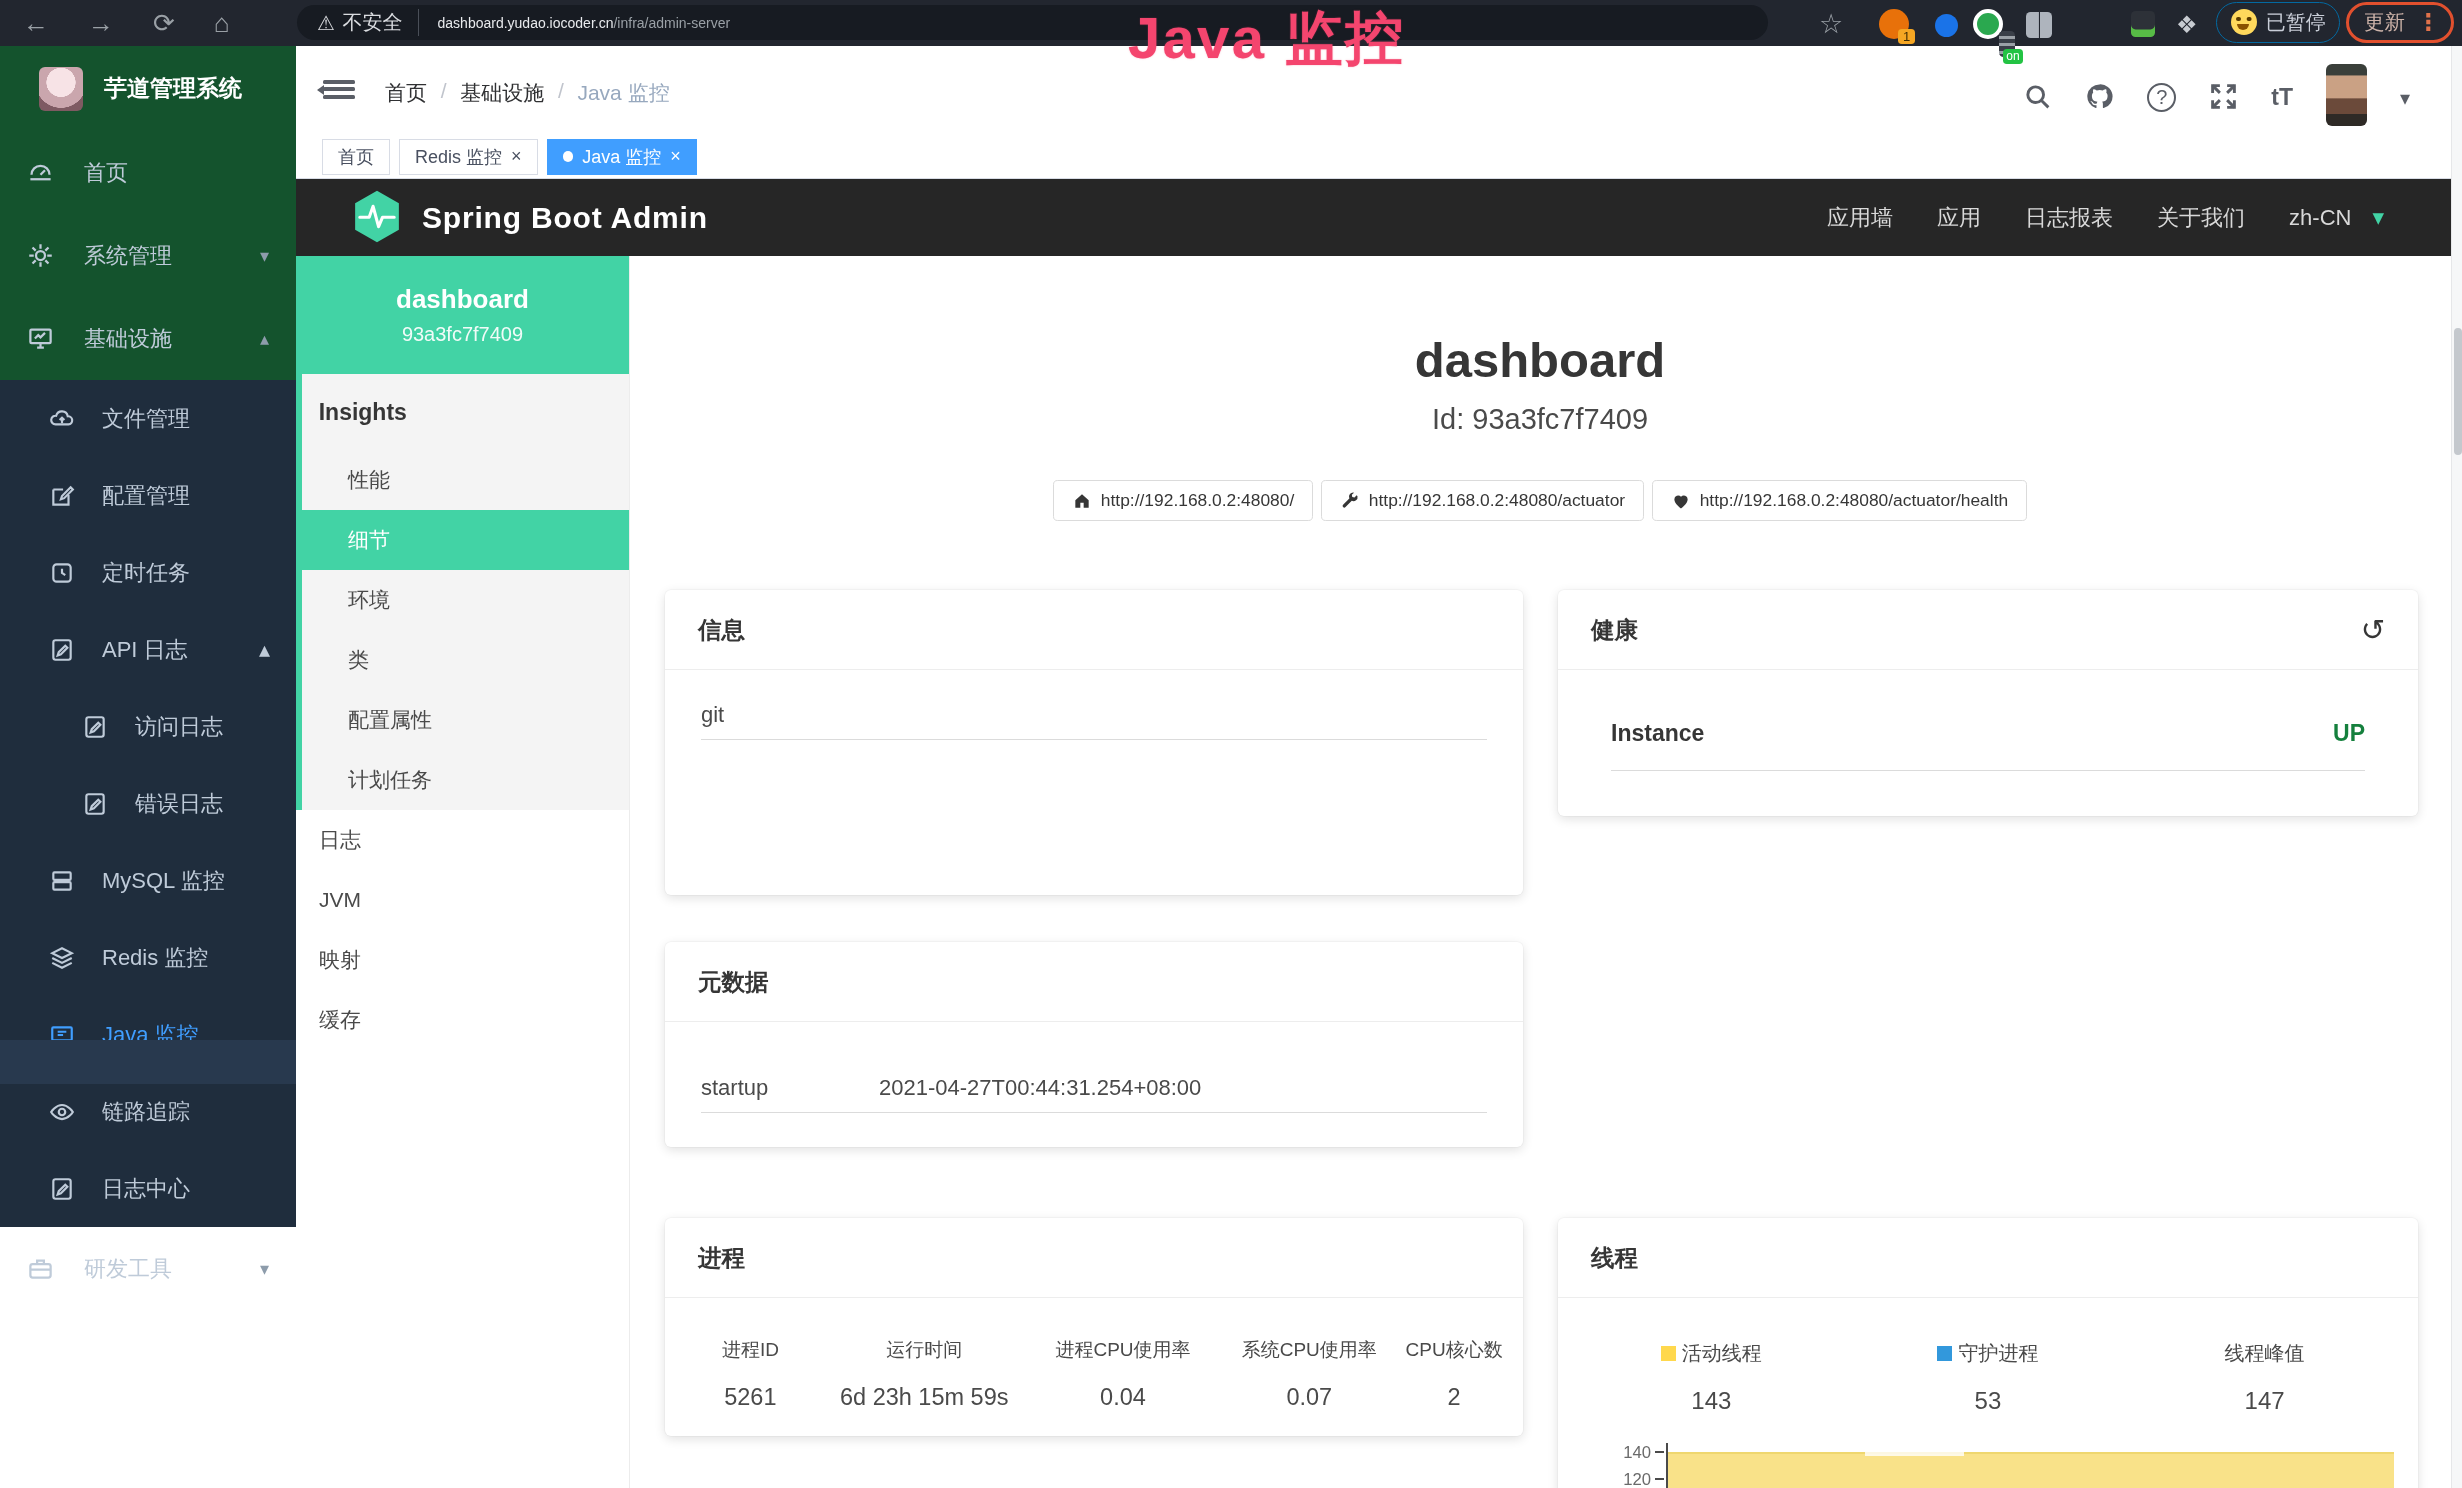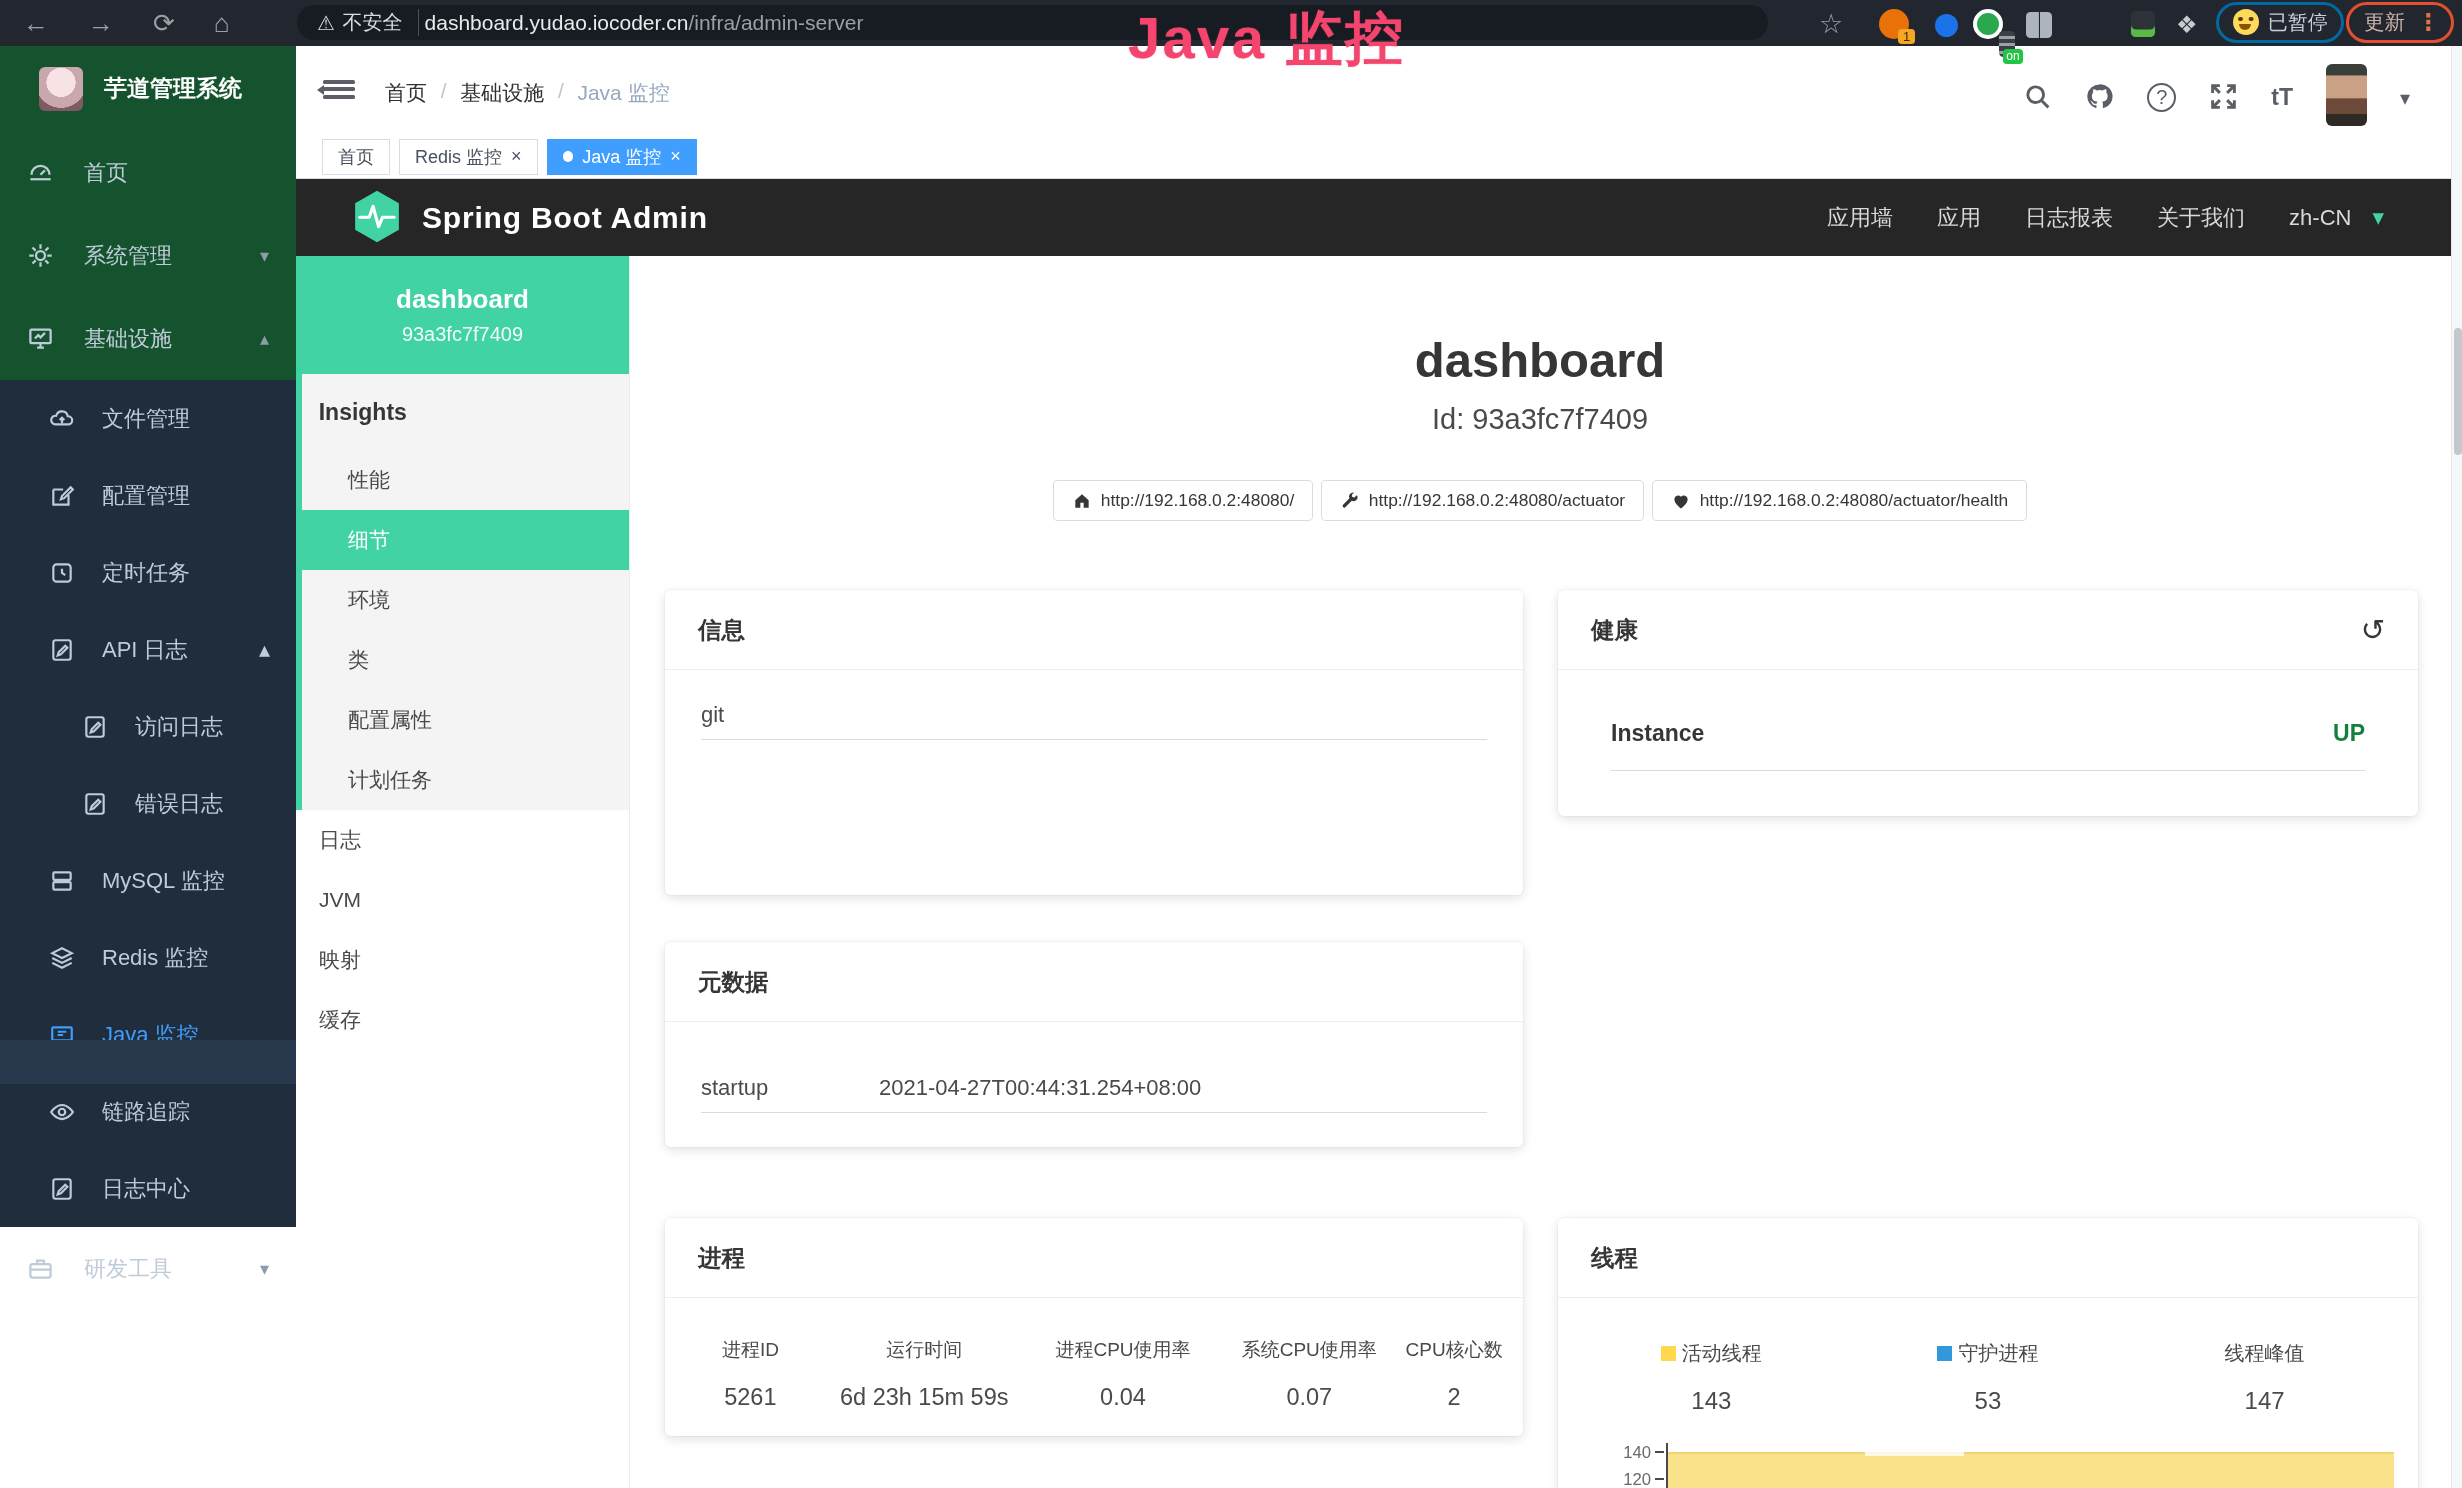--- a/index.html
+++ b/index.html
@@ -9,30 +9,30 @@
     background:#ffffff; font-family:"Liberation Sans","DejaVu Sans",sans-serif;
   }
   
   .chrome { position:absolute; left:0; top:0; width:2462px; height:46px; background:#22262f; display:flex; align-items:center; z-index:30; }
   .chrome .navs { display:flex; align-items:center; gap:39px; margin-left:23px; color:#9aa0a6; font-size:26px; }
   .ic-back::before{content:"\2190";} .ic-fwd::before{content:"\2192";}
   .ic-reload::before{content:"\27F3";} .ic-home::before{content:"\2302";}
   .omnibox { position:absolute; left:297px; top:5.3px; width:1471px; height:35px; background:#171b22; border-radius:18px; display:flex; align-items:center; padding:0 20px; }
   .warn-ic::before{content:"\26A0"; color:#dadce0; font-size:20px; margin-right:7.6px;}
   .sec-label { color:#dadce0; font-size:20px; padding-right:15px; border-right:1.5px solid #4a4f58; }
-  .url { margin-left:6px; font-size:21px; color:#e8eaed; white-space:nowrap; }
+  .url { margin-left:19px; font-size:14px; color:#e8eaed; white-space:nowrap; }
   .url .path { color:#9aa0a6; }
   .star::before{content:"\2606"; color:#9aa0a6; font-size:27px;}
   .star{ position:absolute; left:1819px; top:7.6px; }
   .ext { position:absolute; top:9px; width:30px; height:30px; border-radius:50%; }
   .ext-badge { position:absolute; right:-6px; bottom:-4.6px; background:#f5a623; color:#402c00; font-size:13px; line-height:15px; min-width:16.7px; text-align:center; border-radius:3.8px; padding:0 1.5px; }
   .ext-on { position:absolute; right:-7.6px; bottom:-7.6px; background:#23c343; color:#fff; font-size:12px; line-height:15px; padding:0 3px; border-radius:3.8px; }
   .puzzle { position:absolute; left:2176px; top:10.6px; width:27px; height:27px; color:#c7cbd1; font-size:24px; }
   .puzzle::before{ content:"\2756"; }
-  .paused-pill { position:absolute; left:2216px; top:1.5px; height:41px; padding:0 13.7px; border:3px solid #0369a1; border-radius:23px; display:flex; align-items:center; gap:9px; }
+  .paused-pill { position:absolute; left:2216px; top:1.5px; height:41px; padding:0 13.7px; border:1px solid #0369a1; border-radius:23px; display:flex; align-items:center; gap:9px; }
   .face { width:26px; height:26px; border-radius:50%; background:#ffd95c; position:relative; }
   .face::before{ content:""; position:absolute; left:5.3px; top:7.6px; width:4.6px; height:4.6px; border-radius:50%; background:#5a3c00; box-shadow:10.6px 0 0 #5a3c00; }
   .face::after{ content:""; position:absolute; left:6.8px; bottom:4.6px; width:12px; height:6px; border-radius:0 0 12px 12px; background:#8a5200; }
   .paused-label { color:#c9ced8; font-size:20px; }
   .update-pill { position:absolute; left:2346px; top:1.5px; height:41px; padding:0 10.6px 0 15px; border:3px solid #e2502e; border-radius:23px; display:flex; align-items:center; gap:12px; }
   .update-label { color:#cdb3a9; font-size:20.5px; }
   .kebab::before{ content:"\22EE"; color:#e0714a; font-size:23px; font-weight:bold; }
   
   .annotation { position:absolute; left:1128px; top:0px; z-index:60; font-size:58px; font-weight:bold; color:#f4456e; letter-spacing:2.3px; text-shadow:0 0 1.5px rgba(244,69,110,.5); }
   

